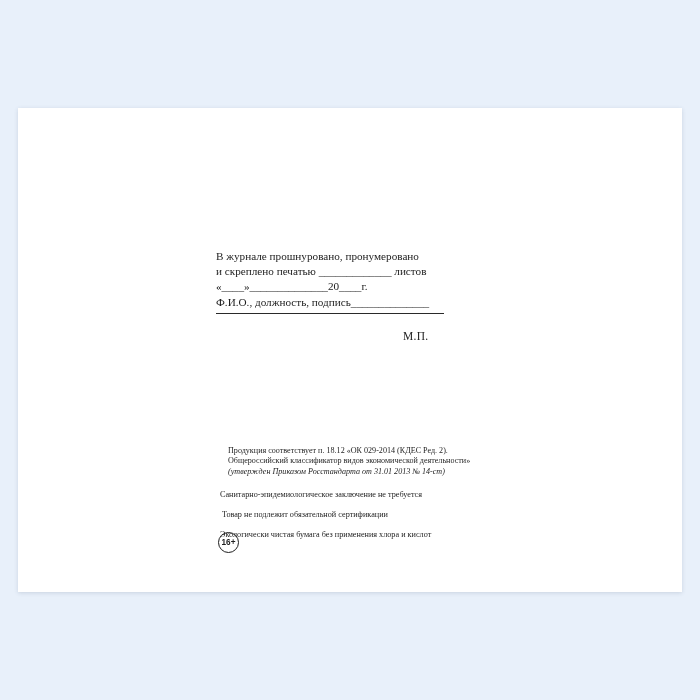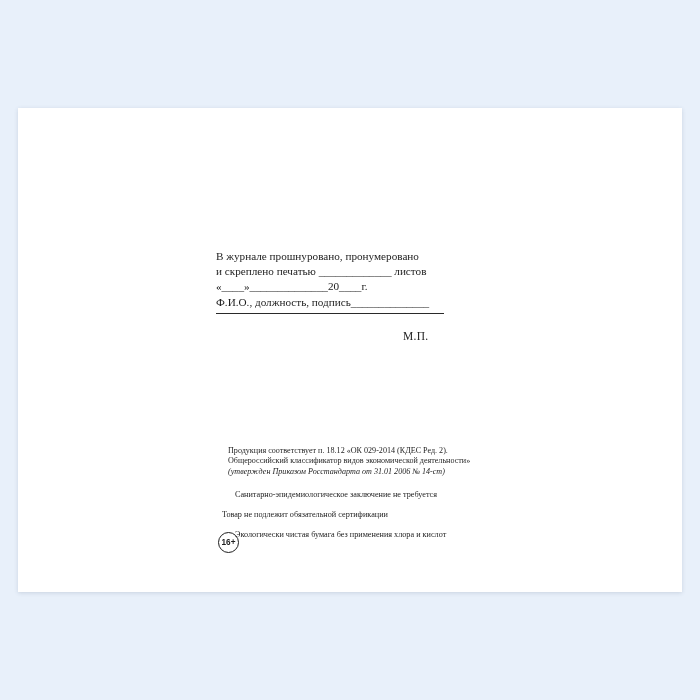--- a/index.html
+++ b/index.html
@@ -75,21 +75,21 @@
     font-size: 8.1px;
     line-height: 10.3px;
     margin: 12px;
   }
   .legal-p1 .ital {
     font-style: italic;
   }
   .legal-p {
     font-size: 8.2px;
     line-height: 11px;
-    margin: 9px 0 0 19px;
+    margin: 9px 0 0 4px;
   }
   .legal-p.indent2 {
     margin-left: 6px;
   }
 
   
   .age-row {
     position: absolute;
     left: 200px;
     top: 424px;
@@ -141,21 +141,21 @@
         <div class="cert-line">Ф.И.О., должность, подпись______________</div>
         <span class="cert-rule"></span>
       </div>
 
       <div class="mp">М.П.</div>
 
       <div class="legal-block">
         <p class="legal-p1">
           <span>Продукция соответствует п. 18.12 «ОК 029-2014 (КДЕС Ред. 2).</span><br>
           <span>Общероссийский классификатор видов экономической деятельности»</span><br>
-          <span class="ital">(утвержден Приказом Росстандарта от 31.01 2006 № 14-ст)</span>
+          <span class="ital">(утвержден Приказом Росстандарта от 31.01 2013 № 14-ст)</span>
         </p>
         <p class="legal-p">Санитарно-эпидемиологическое заключение не требуется</p>
         <p class="legal-p indent2">Товар не подлежит обязательной сертификации</p>
         <p class="legal-p">Экологически чистая бумага без применения хлора и кислот</p>
       </div>
 
       <div class="age-row">
         <div class="age-badge">16+</div>
       </div>
 

